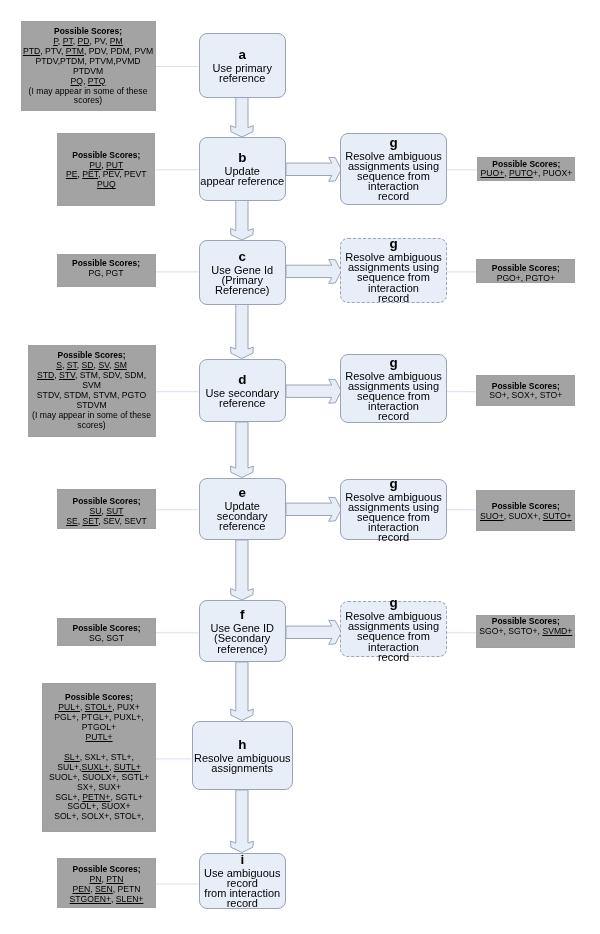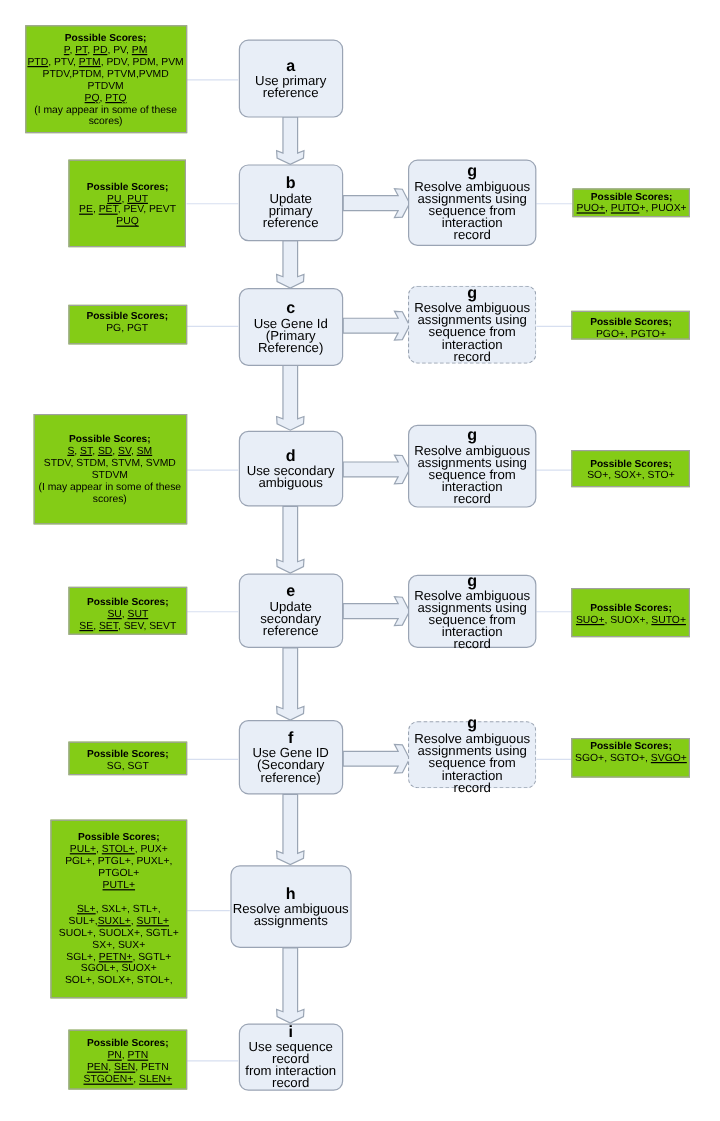--- a/index.html
+++ b/index.html
@@ -9,21 +9,21 @@
        -webkit-font-smoothing:antialiased;}
   #stage{position:absolute;left:0;top:0;width:600px;height:934px;}
   svg.ov{position:absolute;left:0;top:0;width:600px;height:934px;}
   .node{position:absolute;box-sizing:border-box;background:#e8eef7;
         border:1px solid #9aa4b4;border-radius:8px;display:flex;
         flex-direction:column;align-items:center;justify-content:center;
         text-align:center;line-height:10.1px;}
   .node .lbl{font-weight:bold;font-size:13.4px;line-height:1.05;margin-bottom:1px;}
   .node .txt{font-size:11px;white-space:pre-line;}
   .node.dashed{border-style:dashed;border-color:#9aa4b2;}
-  .sbox{position:absolute;box-sizing:border-box;background:#84cc16;
+  .sbox{position:absolute;box-sizing:border-box;background:#a3a3a3;
         border:1px solid #a0a0a0;display:flex;flex-direction:column;
         align-items:center;justify-content:center;text-align:center;
         font-size:8.65px;line-height:9.9px;}
   .sbox .hd{font-weight:bold;font-size:8.45px;}
 </style>
 </head>
 <body>
 
 <div id="stage">
     <svg class="ov" viewBox="0 0 600 934">
@@ -54,51 +54,51 @@
       <line x1="447" y1="632.8" x2="476" y2="632.8" stroke="#d7dff0" stroke-width="1"></line>
     </svg>
     <div class="node" style="left: 198.5px; top: 33px; width: 87.5px; height: 64.5px;">
       <div class="lbl">a</div>
       <div class="txt">Use primary
 reference</div>
     </div>
     <div class="node" style="left: 198.5px; top: 137px; width: 87.5px; height: 63.5px;">
       <div class="lbl">b</div>
       <div class="txt">Update
-primary reference</div>
+appear reference</div>
     </div>
     <div class="node" style="left: 198.5px; top: 240px; width: 87.5px; height: 64.5px;">
       <div class="lbl">c</div>
       <div class="txt">Use Gene Id
 (Primary Reference)</div>
     </div>
     <div class="node" style="left: 198.5px; top: 358.5px; width: 87.5px; height: 63.5px;">
       <div class="lbl">d</div>
       <div class="txt">Use secondary
-ambiguous</div>
+reference</div>
     </div>
     <div class="node" style="left: 198.5px; top: 477.5px; width: 87.5px; height: 62.5px;">
       <div class="lbl">e</div>
       <div class="txt">Update secondary
 reference</div>
     </div>
     <div class="node" style="left: 198.5px; top: 600px; width: 87.5px; height: 62px;">
       <div class="lbl">f</div>
       <div class="txt">Use Gene ID
 (Secondary
 reference)</div>
     </div>
     <div class="node" style="left: 191.5px; top: 720.5px; width: 101.5px; height: 69.5px;">
       <div class="lbl">h</div>
       <div class="txt">Resolve ambiguous
 assignments</div>
     </div>
     <div class="node" style="left: 198.5px; top: 852.5px; width: 87.5px; height: 56px;">
       <div class="lbl">i</div>
-      <div class="txt">Use sequence record
+      <div class="txt">Use ambiguous record
 from interaction record</div>
     </div>
     <div class="node" style="left: 340px; top: 132.5px; width: 107px; height: 72px;">
       <div class="lbl">g</div>
       <div class="txt">Resolve ambiguous
 assignments using
 sequence from interaction
 record</div>
     </div>
     <div class="node dashed" style="left: 340px; top: 237.5px; width: 107px; height: 65px;">
@@ -144,21 +144,22 @@
       <div><u>PE</u>, <u>PET</u>, PEV, PEVT</div>
       <div><u>PUQ</u></div>
     </div>
     <div class="sbox" style="left: 56.5px; top: 254.4px; width: 99px; height: 32.7px; padding-bottom: 3.4px; padding-top: 0px;">
       <div class="hd">Possible Scores;</div>
       <div>PG,  PGT</div>
     </div>
     <div class="sbox" style="left: 27.5px; top: 344.5px; width: 128px; height: 92px; padding-bottom: 0px; padding-top: 1.2px;">
       <div class="hd">Possible Scores;</div>
       <div><u>S</u>, <u>ST</u>, <u>SD</u>, <u>SV</u>, <u>SM</u></div>
-      <div>STDV, STDM, STVM, SVMD</div>
+      <div><u>STD</u>, <u>STV</u>, STM, SDV, SDM, SVM</div>
+      <div>STDV, STDM, STVM, PGTO</div>
       <div>STDVM</div>
       <div>(I may appear in some of these scores)</div>
     </div>
     <div class="sbox" style="left: 57px; top: 488.9px; width: 99px; height: 40.3px; padding-bottom: 0px; padding-top: 5.2px;">
       <div class="hd">Possible Scores;</div>
       <div><u>SU</u>, <u>SUT</u></div>
       <div><u>SE</u>, <u>SET</u>, SEV, SEVT</div>
     </div>
     <div class="sbox" style="left: 57px; top: 617.8px; width: 99px; height: 28.5px; padding-bottom: 0px; padding-top: 3px;">
       <div class="hd">Possible Scores;</div>
@@ -196,15 +197,15 @@
     <div class="sbox" style="left: 476.3px; top: 375.3px; width: 99px; height: 30.3px; padding-bottom: 0px; padding-top: 2px;">
       <div class="hd">Possible Scores;</div>
       <div>SO+, SOX+, STO+</div>
     </div>
     <div class="sbox" style="left: 476.3px; top: 489.5px; width: 99px; height: 41px; padding-bottom: 0px; padding-top: 3.2px;">
       <div class="hd">Possible Scores;</div>
       <div><u>SUO+</u>, SUOX+, <u>SUTO+</u></div>
     </div>
     <div class="sbox" style="left: 476.3px; top: 615.1px; width: 99px; height: 33.4px; padding-bottom: 9.6px; padding-top: 0px;">
       <div class="hd">Possible Scores;</div>
-      <div>SGO+, SGTO+, <u>SVGO+</u></div>
+      <div>SGO+, SGTO+, <u>SVMD+</u></div>
     </div>
   </div>
 
 </body></html>

